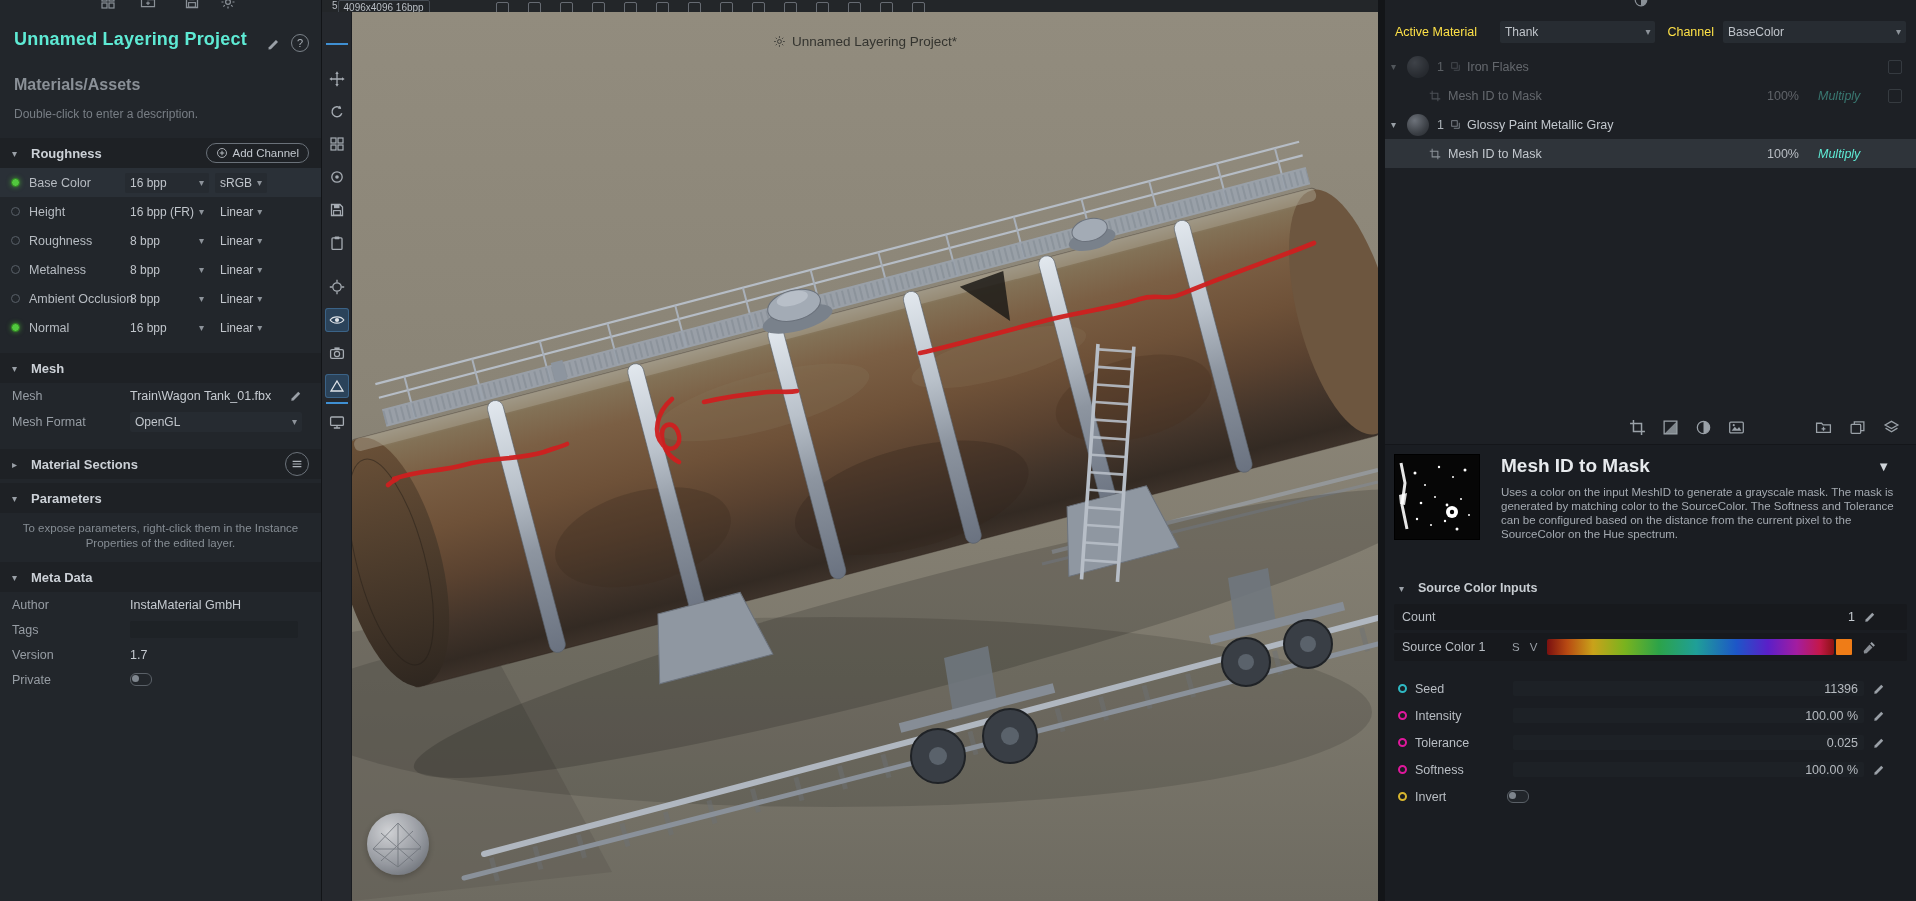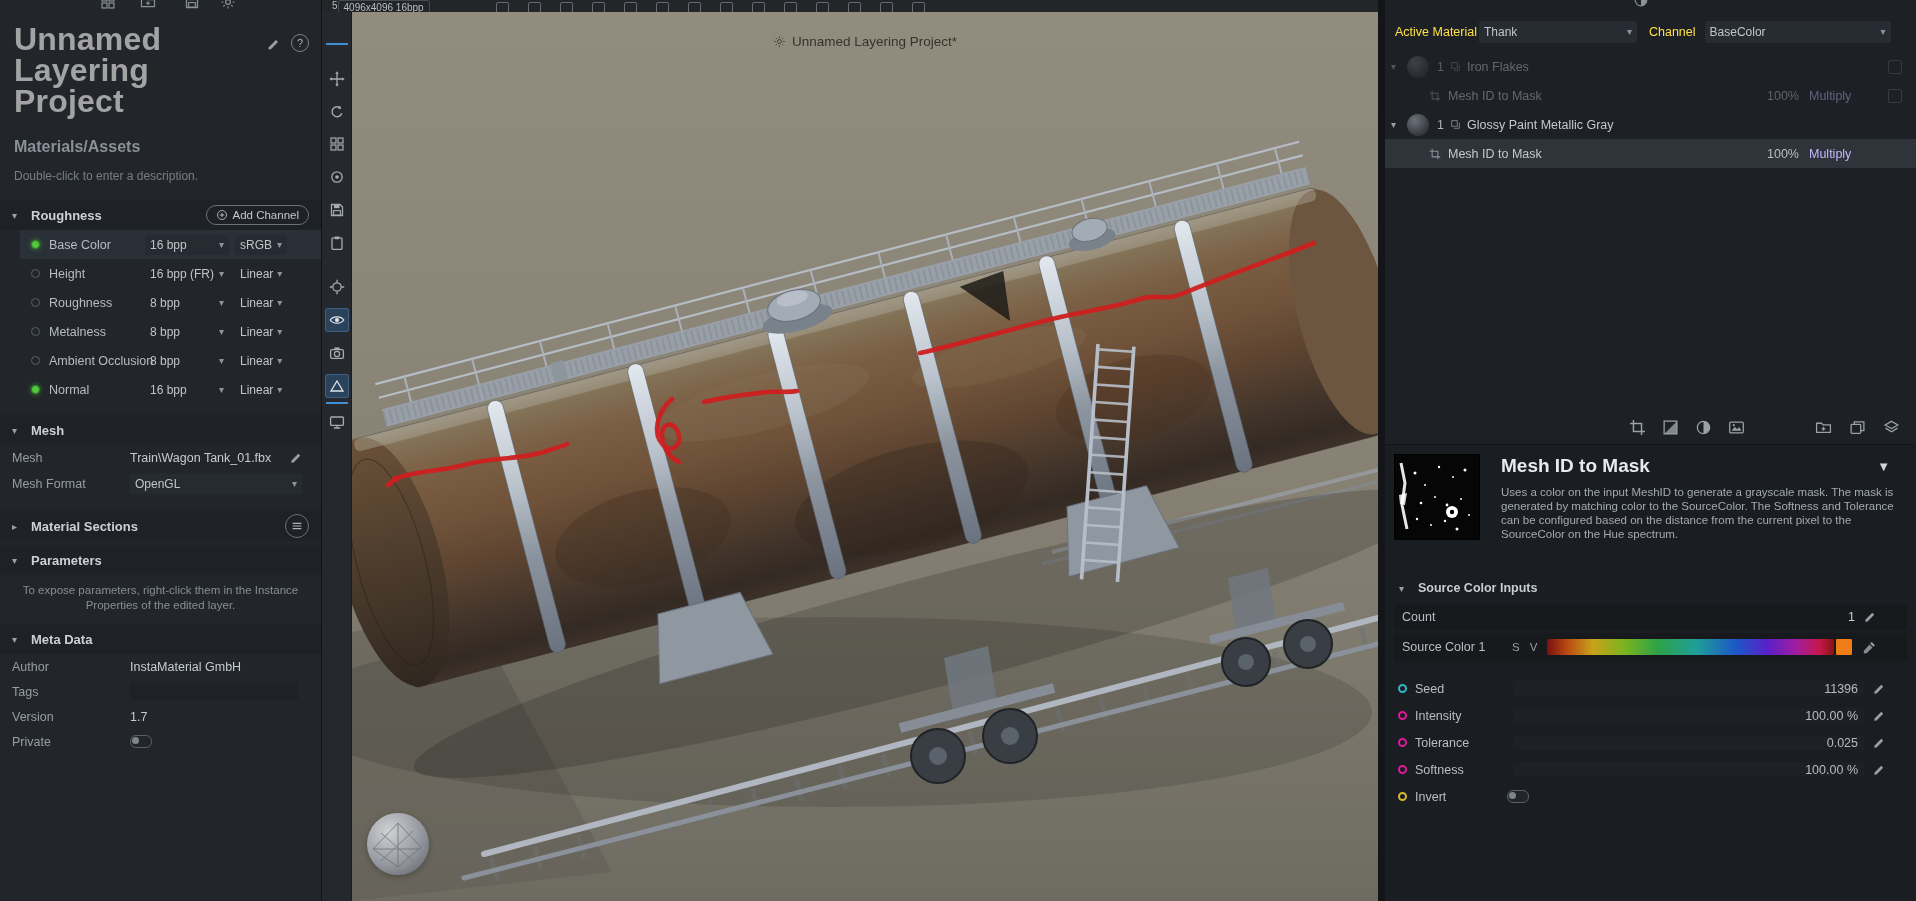--- a/index.html
+++ b/index.html
@@ -6,30 +6,30 @@
   body{width:1916px;height:901px;overflow:hidden;font-family:"Liberation Sans","DejaVu Sans",sans-serif;-webkit-font-smoothing:antialiased;}
   #app{position:relative;width:1916px;height:901px;background:#17191d;}
   .icon{display:inline-block;vertical-align:middle;}
   .chev{color:#8d939a;font-size:10px;margin-left:4px;line-height:1;}
 
   
   #left-panel{position:absolute;left:0;top:0;width:322px;height:901px;background:#22262b;border-right:1px solid #121417;box-sizing:border-box;color:#b9bec5;}
   .lp-cut{height:12px;position:relative;overflow:hidden;}
   .lp-cut .stub{position:absolute;top:-6px;color:#8b9198;}
   .lp-head{position:relative;padding:12px 14px 0;}
-  .lp-title{margin:0;font-size:32px;line-height:31px;font-weight:bold;color:#a3a3a3;width:250px;letter-spacing:.2px;}
+  .lp-title{margin:0;font-size:18px;line-height:31px;font-weight:bold;color:#5eead4;width:250px;letter-spacing:.2px;}
   .lp-edit{position:absolute;right:40px;top:24px;color:#9aa0a7;background:none;border:none;padding:0;cursor:pointer;}
   .lp-help{position:absolute;right:12px;top:22px;width:18px;height:18px;border:1px solid #7a8188;border-radius:50%;background:none;color:#aab0b7;font-size:11px;line-height:16px;text-align:center;padding:0;}
   .lp-sub{margin-top:21px;font-size:16px;font-weight:bold;color:#8a9097;}
   .lp-hint{margin-top:13px;font-size:12px;color:#787e85;}
   .sec-head{height:30px;background:#1e2125;display:flex;align-items:center;padding:0 12px;gap:9px;font-weight:bold;font-size:13px;color:#ccd1d7;}
   .sec-chev{color:#9aa0a7;font-size:10px;width:10px;}
   .mt17{margin-top:17px;} .mt11{margin-top:11px;} .mt14{margin-top:14px;} .mt4{margin-top:4px;}
   .pill{margin-left:auto;height:20px;border:1px solid #6a7179;border-radius:10px;background:transparent;color:#c3c8ce;font-size:11.5px;display:flex;align-items:center;gap:5px;padding:0 9px;cursor:pointer;}
-  .ch-row{height:29px;display:flex;align-items:center;padding:0 12px 0 11px;margin-left:20px;}
+  .ch-row{height:29px;display:flex;align-items:center;padding:0 12px 0 11px;}
   .ch-row.selected{background:#2a3037;}
   .dot{width:9px;height:9px;border-radius:50%;border:1.5px solid #596068;box-sizing:border-box;flex:none;}
   .dot.on{background:#52c83e;border-color:#2f7d22;box-shadow:0 0 5px rgba(90,220,60,.55);}
   .ch-name{margin-left:9px;width:96px;font-size:12.5px;color:#b7bcc2;white-space:nowrap;flex:none;}
   .field{display:flex;align-items:center;justify-content:space-between;background:#262b31;border-radius:2px;height:20px;padding:0 5px;font-size:12px;color:#c0c5cb;box-sizing:border-box;}
   .ch-row:not(.selected) .field{background:transparent;}
   .field.bpp{width:84px;flex:none;}
   .field.space{width:52px;margin-left:6px;flex:none;}
   .kv-row{height:26px;display:flex;align-items:center;padding:0 12px;}
   .kv-label{width:118px;font-size:12.5px;color:#979da4;flex:none;}
@@ -59,33 +59,33 @@
   .nav-sphere{position:absolute;left:15px;top:801px;width:62px;height:62px;border-radius:50%;background:radial-gradient(circle at 35% 30%, #d9dbdf, #9a9ea6 55%, #5f646c 95%);opacity:.92;box-shadow:0 2px 6px rgba(0,0,0,.25);}
   .nav-sphere svg{position:absolute;left:0;top:0;}
   #gap-strip{position:absolute;left:1378px;top:0;width:7px;height:901px;background:#131518;}
 
   
   #right-panel{position:absolute;left:1385px;top:0;width:531px;height:901px;background:#1d2025;color:#c3c8ce;}
   .rp-cut{height:12px;position:relative;overflow:hidden;}
   .rp-cut .stub{position:absolute;top:-8px;color:#8b9198;}
   .rp-matrow{height:40px;display:flex;align-items:center;padding:0 10px;font-size:12.5px;}
   .rp-matrow .lbl{color:#fde047;flex:none;}
-  .field.am{width:158px;margin-left:2px;background:#272c32;height:22px;}
+  .field.am{width:158px;margin-left:23px;background:#272c32;height:22px;}
   .field.chf{width:186px;margin-left:9px;background:#272c32;height:22px;}
   .rp-matrow .lbl2{margin-left:12px;}
   .layer-row{height:29px;display:flex;align-items:center;padding:0 14px 0 6px;font-size:12.5px;color:#c3c8ce;position:relative;}
   .layer-row.sel{background:#2f343a;}
   .layer-row.dim{opacity:.42;}
   .lr-chev{width:12px;color:#9aa0a7;font-size:10px;flex:none;}
   .lthumb{width:22px;height:22px;border-radius:50%;margin:0 8px 0 4px;flex:none;background:radial-gradient(circle at 35% 30%, #6d727a, #3b3f45 62%, #26292e);}
   .lr-index{width:13px;color:#aeb4ba;flex:none;}
   .lr-mini{color:#8b9198;margin-right:6px;flex:none;}
   .lr-name{white-space:nowrap;}
   .lr-op{position:absolute;right:117px;width:44px;text-align:right;color:#b9bec4;}
-  .lr-blend{position:absolute;right:47px;width:60px;color:#c4b5fd;}
+  .lr-blend{position:absolute;right:38px;width:60px;color:#5eead4;font-style:italic;}
   .lr-check{position:absolute;right:14px;width:12px;height:12px;border:1px solid #596067;border-radius:2px;}
   .layer-row.mask{padding-left:44px;}
   .layer-row.mask .lr-mini{margin-right:7px;}
   .rp-spacer{height:242px;}
   .rp-iconrow{height:34px;display:flex;align-items:center;padding:0 16px;color:#9aa1a8;}
   .ir-g1{display:flex;gap:16px;margin-left:228px;}
   .ir-g2{margin-left:auto;display:flex;gap:17px;}
   .rp-node{border-top:1px solid #14161a;background:#1a1d22;height:456px;box-sizing:border-box;padding-top:6px;}
   .node-head{display:flex;padding:4px 10px 0;}
   .node-thumb{width:84px;height:84px;flex:none;outline:1px solid #000;}

